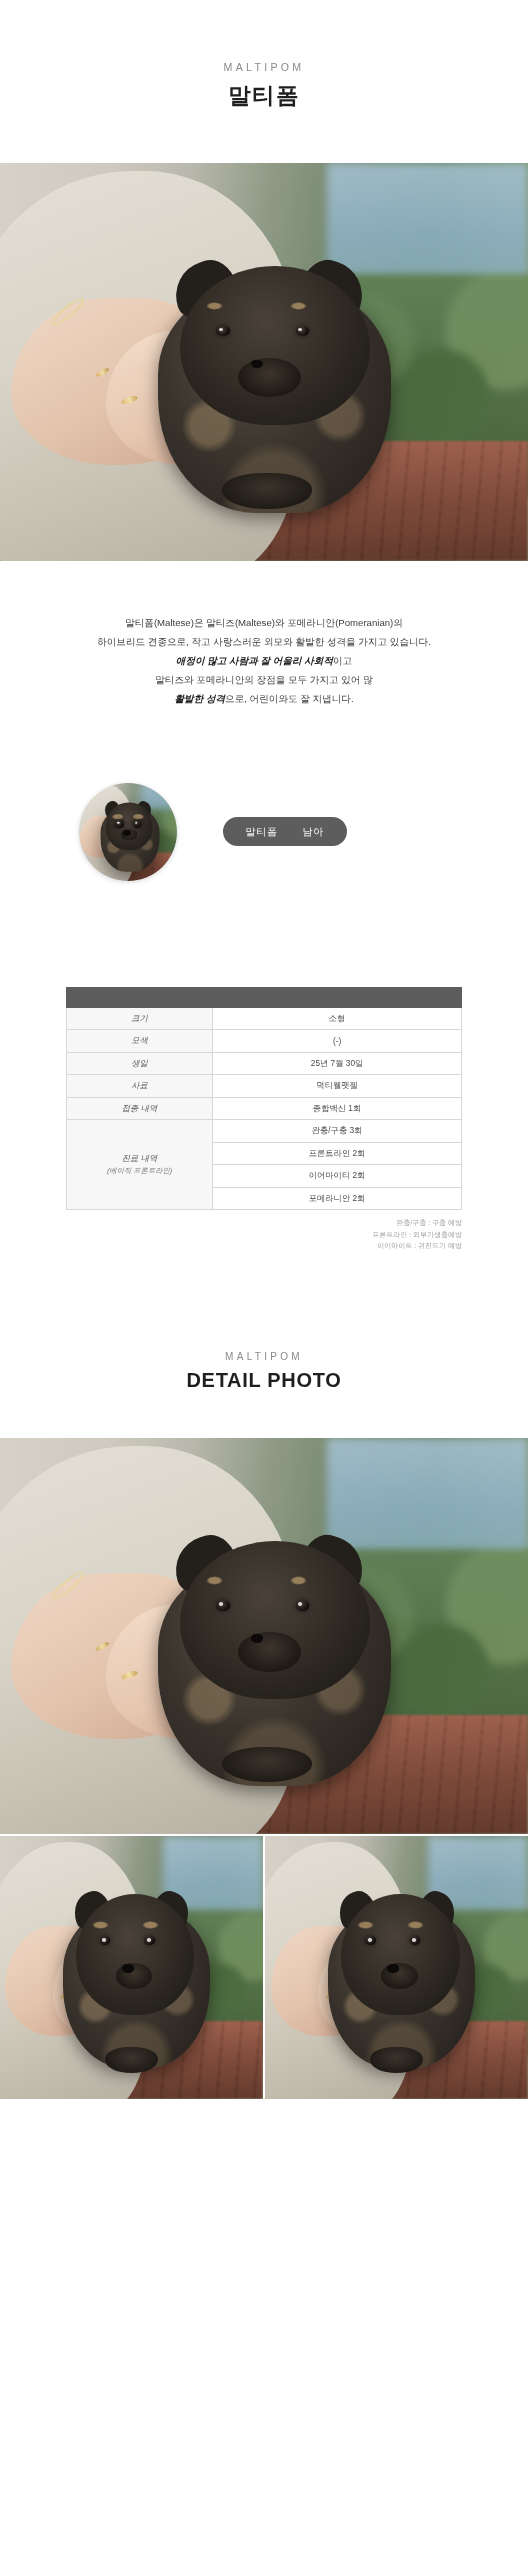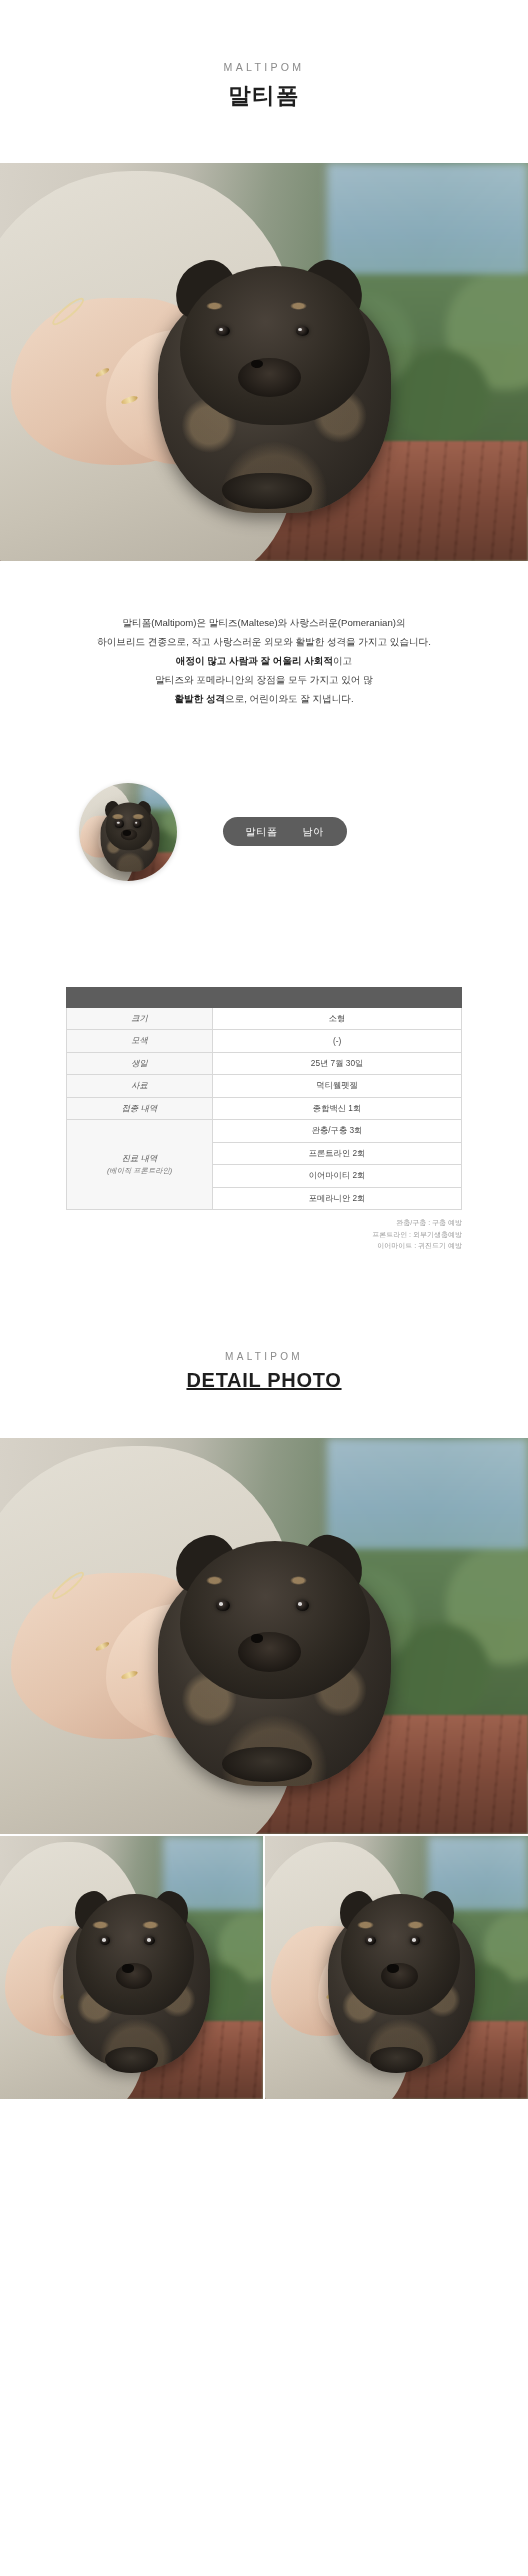--- a/index.html
+++ b/index.html
@@ -215,21 +215,21 @@
 
   
   .desc {
     padding: 52px 40px 0 40px;
     text-align: center;
     line-height: 2.0;
     font-size: 9.6px;
     color: #3c3c3c;
   }
   .desc p { margin: 0; }
-  .desc b { font-weight: 700; color: #222; }
+  .desc b { font-weight: 700; color: #222; font-style: italic; }
 
   
   .profile {
     margin-top: 74px;
     height: 125px;
     position: relative;
   }
   .profile-inner {
     display: flex;
     align-items: center;
@@ -326,21 +326,20 @@
     font-size: 10px;
     letter-spacing: 3.3px;
     color: #8a8a8a;
     margin-bottom: 6.6px;
   }
   .detail-main {
     font-size: 20px;
     letter-spacing: 0.7px;
     font-weight: 700;
     color: #1f1f1f;
-    text-decoration: underline;
   }
 
   
   .gallery-big {
     width: 528px;
     height: 396px;
     position: relative;
     overflow: hidden;
   }
   .gallery-row {
@@ -401,21 +400,21 @@
       <div class="ph-brow-r"></div>
       <div class="ph-eye l"></div>
       <div class="ph-eye r"></div>
       <div class="ph-muzzle"></div>
       <div class="ph-nose"></div>
       <div class="ph-paw"></div>
     </div>
   </div>
 
   <div class="desc">
-    <p>말티폼(Maltipom)은 말티즈(Maltese)와 사랑스러운(Pomeranian)의</p>
+    <p>말티폼(Maltese)은 말티즈(Maltese)와 포메라니안(Pomeranian)의</p>
     <p>하이브리드 견종으로, 작고 사랑스러운 외모와 활발한 성격을 가지고 있습니다.</p>
     <p>
       <b>애정이 많고 사람과 잘 어울리 사회적</b><span>이고</span>
     </p>
     <p>말티즈와 포메라니안의 장점을 모두 가지고 있어 많</p>
     <p>
       <b>활발한 성격</b><span>으로, 어린이와도 잘 지냅니다.</span>
     </p>
   </div>
 

